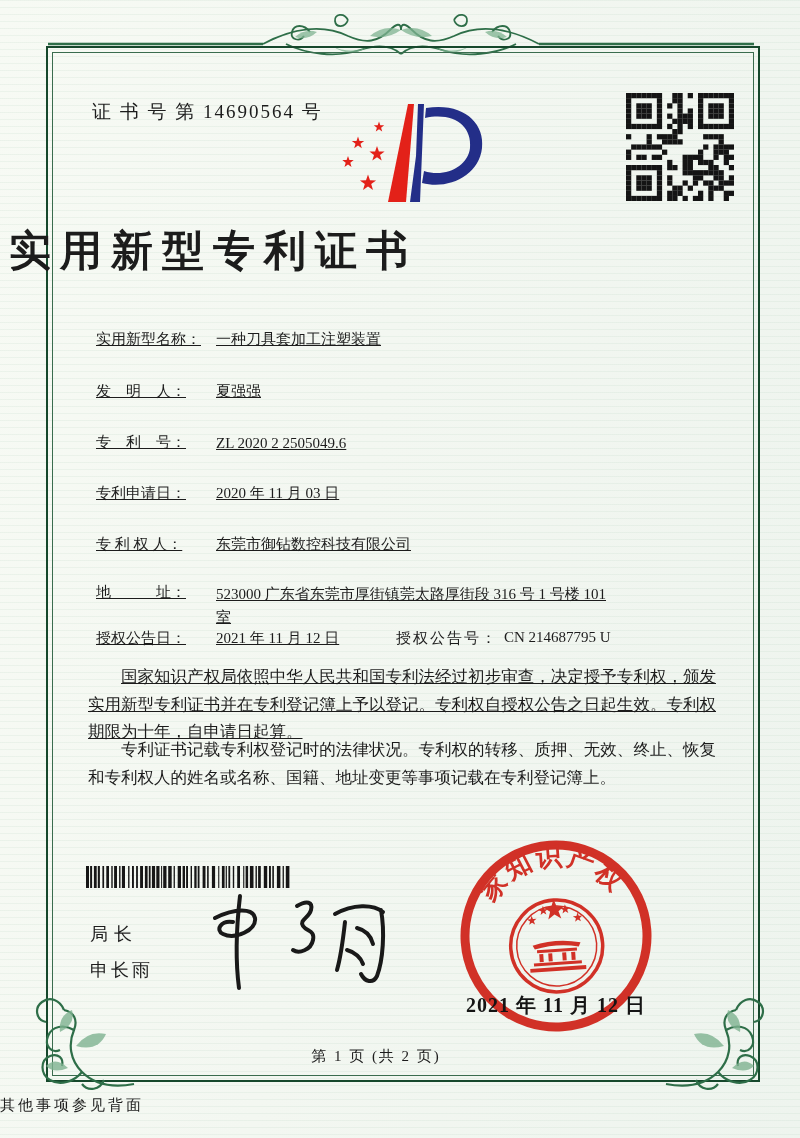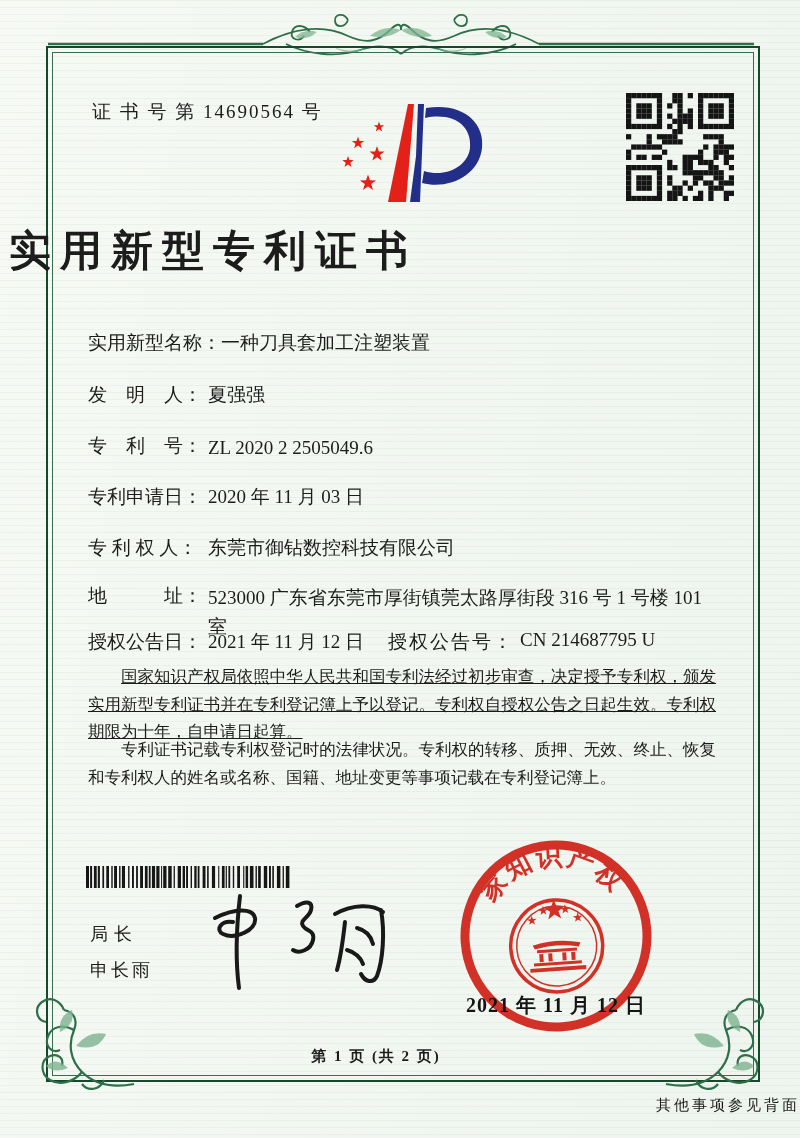--- a/index.html
+++ b/index.html
@@ -10,40 +10,40 @@
       linear-gradient(100deg,#f7faf4 0%,#f3f7f1 45%,#eef4ee 100%);
     color:#1c1c1c;}
   
   #frame{position:absolute;left:46px;top:46px;width:710px;height:1032px;
     border:2.5px solid #16482c;}
   #frame::before{content:"";position:absolute;inset:4px;border:1px solid #3a6c4e;}
   .abs{position:absolute;}
   #cert-no{left:92px;top:99px;font-size:19px;letter-spacing:2px;white-space:nowrap;}
   #title{left:0;top:223px;width:100%;font-size:42px;font-weight:bold;
     letter-spacing:9px;padding-left:9px;box-sizing:border-box;}
-  .row{position:absolute;left:88px;width:632px;font-size:19px;display:flex;}
+  .row{position:absolute;left:96px;width:632px;font-size:15px;display:flex;text-decoration:underline;}
   .row .lbl{flex:0 0 120px;white-space:pre;}
   .row .val{white-space:pre-line;}
   #row-name{top:330px;} #row-inventor{top:382px;} #row-patno{top:433px;align-items:flex-end;}
   #row-filing{top:484px;} #row-patentee{top:535px;} #row-address{top:583px;}
   #row-grant{top:629px;}
   #row-address .val{width:505px;line-height:1.55;}
   #grant-no-group{position:absolute;left:300px;top:0;display:flex;white-space:nowrap;}
   #grant-no-group .lbl2{letter-spacing:2px;margin-right:6px;}
   .para{position:absolute;left:88px;width:628px;font-size:16.5px;line-height:1.67;
     text-indent:2em;text-align:justify;}
   #para1{top:663px;text-decoration:underline;} #para2{top:736px;}
   #barcode{left:85px;top:866px;}
   #sig-title{left:90px;top:922px;font-size:18px;letter-spacing:6px;}
   #sig-name{left:90px;top:958px;font-size:18px;letter-spacing:3px;}
   #signature-svg{left:185px;top:888px;}
   #seal-svg{left:456px;top:836px;opacity:.93;}
   #seal-date{left:466px;top:992px;font-size:20px;font-weight:bold;letter-spacing:1px;color:#141414;}
-  #page-num{left:0;top:1047px;width:752px;text-align:center;font-size:15px;letter-spacing:2px;font-weight:bold;}
-  #back-note{left:0;top:1096px;width:800px;text-align:right;font-size:15px;letter-spacing:3px;}
+  #page-num{left:0;top:1047px;width:752px;text-align:center;font-size:15px;letter-spacing:2px;}
+  #back-note{left:0;top:1096px;width:800px;text-align:left;font-size:15px;letter-spacing:3px;}
   #flourish-top{left:48px;top:6px;}
   #corner-bl{left:16px;top:988px;}
   #corner-br{left:664px;top:988px;transform:scaleX(-1);}
   svg{display:block;}
 </style>
 </head>
 <body>
 
 <div id="photo">
 

